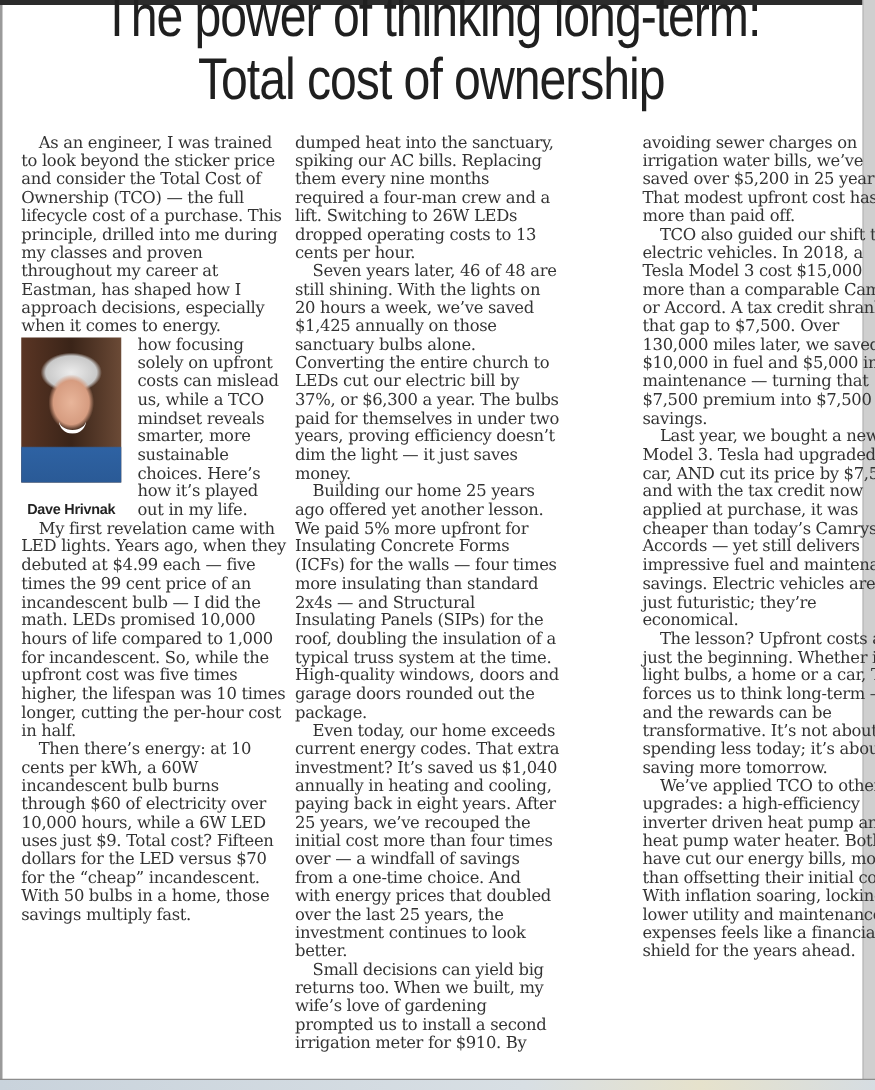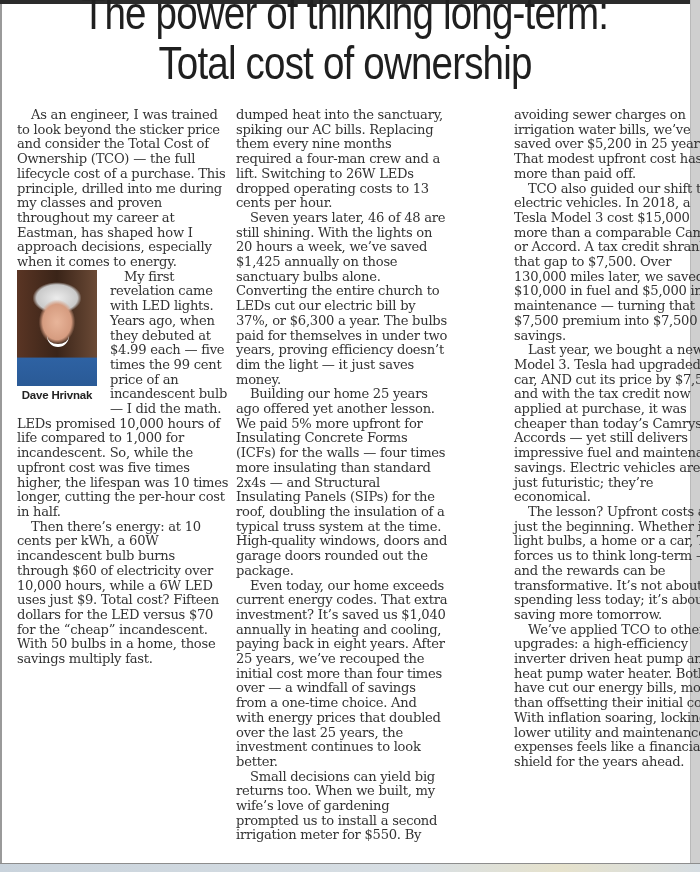--- a/index.html
+++ b/index.html
@@ -45,21 +45,21 @@
         linear-gradient(to right, #5a3524, #3a2418 50%, #6b4a36);
       position: relative;
     }
     .photo .smile {
       position: absolute; left: 30px; top: 66px; width: 22px; height: 8px;
       border-bottom: 3px solid #ffffff; border-radius: 0 0 12px 12px;
     }
     .caption {
       font-family: "Liberation Sans", sans-serif; font-weight: bold;
       font-size: 11.5px; color: #222; text-align: center; width: 80px;
-      margin-top: 2px; letter-spacing: -0.2px;
+      margin-top: 15px; letter-spacing: -0.2px;
     }
     .bio { font-style: italic; }
   </style>
 </head>
 <body>
 
 <div class="top-border"></div>
 <div class="left-edge"></div>
 <div class="right-edge"></div>
 
@@ -67,30 +67,31 @@
 
 <div class="columns">
   <div class="col col1">
     <p>As an engineer, I was trained to look beyond the sticker price and consider the Total Cost of Ownership (TCO) — the full lifecycle cost of a purchase. This principle, drilled into me during my classes and proven throughout my career at Eastman, has shaped how I approach decisions, especially when it comes to energy.</p>
     <div class="photo-block">
       <div class="photo">
           <div class="smile"></div>
         </div>
       <div class="caption">Dave Hrivnak</div>
     </div>
+    <p class="noindent">how focusing solely on upfront costs can mislead us, while a TCO mindset reveals smarter, more sustainable choices. Here’s how it’s played out in my life.</p>
     <p>My first revelation came with LED lights. Years ago, when they debuted at $4.99 each — five times the 99 cent price of an incandescent bulb — I did the math. LEDs promised 10,000 hours of life compared to 1,000 for incandescent. So, while the upfront cost was five times higher, the lifespan was 10 times longer, cutting the per-hour cost in half.</p>
     <p>Then there’s energy: at 10 cents per kWh, a 60W incandescent bulb burns through $60 of electricity over 10,000 hours, while a 6W LED uses just $9. Total cost? Fifteen dollars for the LED versus $70 for the “cheap” incandescent. With 50 bulbs in a home, those savings multiply fast.</p>
   </div>
 
   <div class="col col2">
     <p class="noindent">dumped heat into the sanctuary, spiking our AC bills. Replacing them every nine months required a four-man crew and a lift. Switching to 26W LEDs dropped operating costs to 13 cents per hour.</p>
     <p>Seven years later, 46 of 48 are still shining. With the lights on 20 hours a week, we’ve saved $1,425 annually on those sanctuary bulbs alone. Converting the entire church to LEDs cut our electric bill by 37%, or $6,300 a year. The bulbs paid for themselves in under two years, proving efficiency doesn’t dim the light — it just saves money.</p>
     <p>Building our home 25 years ago offered yet another lesson. We paid 5% more upfront for Insulating Concrete Forms (ICFs) for the walls — four times more insulating than standard 2x4s — and Structural Insulating Panels (SIPs) for the roof, doubling the insulation of a typical truss system at the time. High-quality windows, doors and garage doors rounded out the package.</p>
     <p>Even today, our home exceeds current energy codes. That extra investment? It’s saved us $1,040 annually in heating and cooling, paying back in eight years. After 25 years, we’ve recouped the initial cost more than four times over — a windfall of savings from a one-time choice. And with energy prices that doubled over the last 25 years, the investment continues to look better.</p>
-    <p>Small decisions can yield big returns too. When we built, my wife’s love of gardening prompted us to install a second irrigation meter for $550. By</p>
+    <p>Small decisions can yield big returns too. When we built, my wife’s love of gardening prompted us to install a second irrigation meter for $910. By</p>
   </div>
 
   <div class="col col3">
     <p class="noindent">avoiding sewer charges on irrigation water bills, we’ve saved over $5,200 in 25 years. That modest upfront cost has more than paid off.</p>
     <p>TCO also guided our shift to electric vehicles. In 2018, a Tesla Model 3 cost $15,000 more than a comparable Camry or Accord. A tax credit shrank that gap to $7,500. Over 130,000 miles later, we saved $10,000 in fuel and $5,000 in maintenance — turning that $7,500 premium into $7,500 in savings.</p>
     <p>Last year, we bought a new Model 3. Tesla had upgraded the car, AND cut its price by $7,500, and with the tax credit now applied at purchase, it was cheaper than today’s Camrys or Accords — yet still delivers impressive fuel and maintenance savings. Electric vehicles aren’t just futuristic; they’re economical.</p>
     <p>The lesson? Upfront costs are just the beginning. Whether it’s light bulbs, a home or a car, TCO forces us to think long-term — and the rewards can be transformative. It’s not about spending less today; it’s about saving more tomorrow.</p>
     <p>We’ve applied TCO to other upgrades: a high-efficiency inverter driven heat pump and a heat pump water heater. Both have cut our energy bills, more than offsetting their initial costs. With inflation soaring, locking in lower utility and maintenance expenses feels like a financial shield for the years ahead.</p>
   </div>
 </div>

